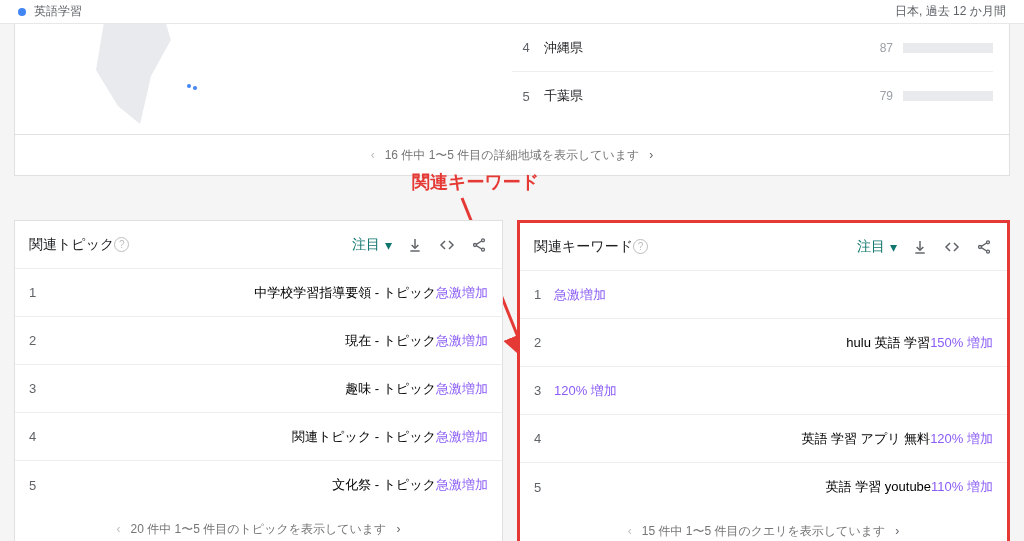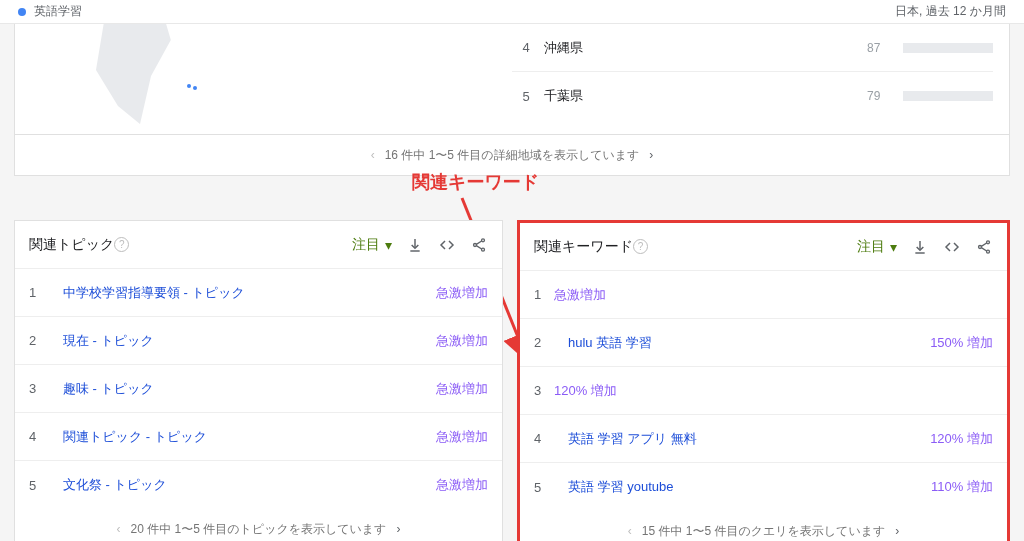--- a/index.html
+++ b/index.html
@@ -51,21 +51,21 @@
     display:flex;
     align-items:center;
     height:48px;
     border-bottom:1px solid #eee;
     font-size:13px;
     color:#202124;
   }
   .region-row:last-child { border-bottom:none; }
   .region-rank { width:28px; text-align:center; color:#5f6368; }
   .region-name { flex:1; padding-left:4px; }
-  .region-score { width:26px; color:#9aa0a6; font-size:12px; }
+  .region-score { width:26px; text-align:right; color:#9aa0a6; font-size:12px; }
   .region-bar-wrap {
     width:90px; height:10px; background:#e8eaed; margin-left:10px;
     position:relative;
   }
   .region-bar { height:100%; background:#4285f4; }
   .card-footer {
     height:40px;
     display:flex;
     align-items:center;
     justify-content:center;
@@ -90,31 +90,31 @@
     padding: 0 14px;
     justify-content:space-between;
     border-bottom:1px solid #eee;
   }
   .panel-title { display:flex; align-items:center; gap:0; font-size:14px; color:#202124; }
   .help-icon {
     width:15px; height:15px; border:1px solid #bdbdbd; border-radius:50%;
     display:inline-flex; align-items:center; justify-content:center;
     font-size:10px; color:#bdbdbd; line-height:1;
   }
-  .panel-actions { display:flex; align-items:center; gap:14px; color:#4d7c0f; }
+  .panel-actions { display:flex; align-items:center; gap:14px; color:#0f766e; }
   .sort-select { display:flex; align-items:center; gap:5px; font-size:14px; cursor:pointer; }
   .icon-btn { width:18px; height:18px; display:inline-flex; align-items:center; justify-content:center; cursor:pointer; color:#5f6368; }
   .panel-body .list-row {
     display:flex; align-items:center; height:48px;
     border-bottom:1px solid #eee; padding:0 14px;
     font-size:13px;
   }
   .panel-body .list-row:last-child { border-bottom:none; }
   .list-rank { width:20px; color:#5f6368; }
-  .list-label { flex:1; padding-left:14px; color:#1d4ed8; }
+  .list-label { flex:1; padding-left:14px; color:#000000;text-align:right; }
   .list-value { color:#8b5cf6; font-size:13px; }
   
   .anno-label {
     position:absolute;
     left:412px; top:170px;
     color:#e53935;
     font-weight:650;
     font-size:18px;
   }
   

